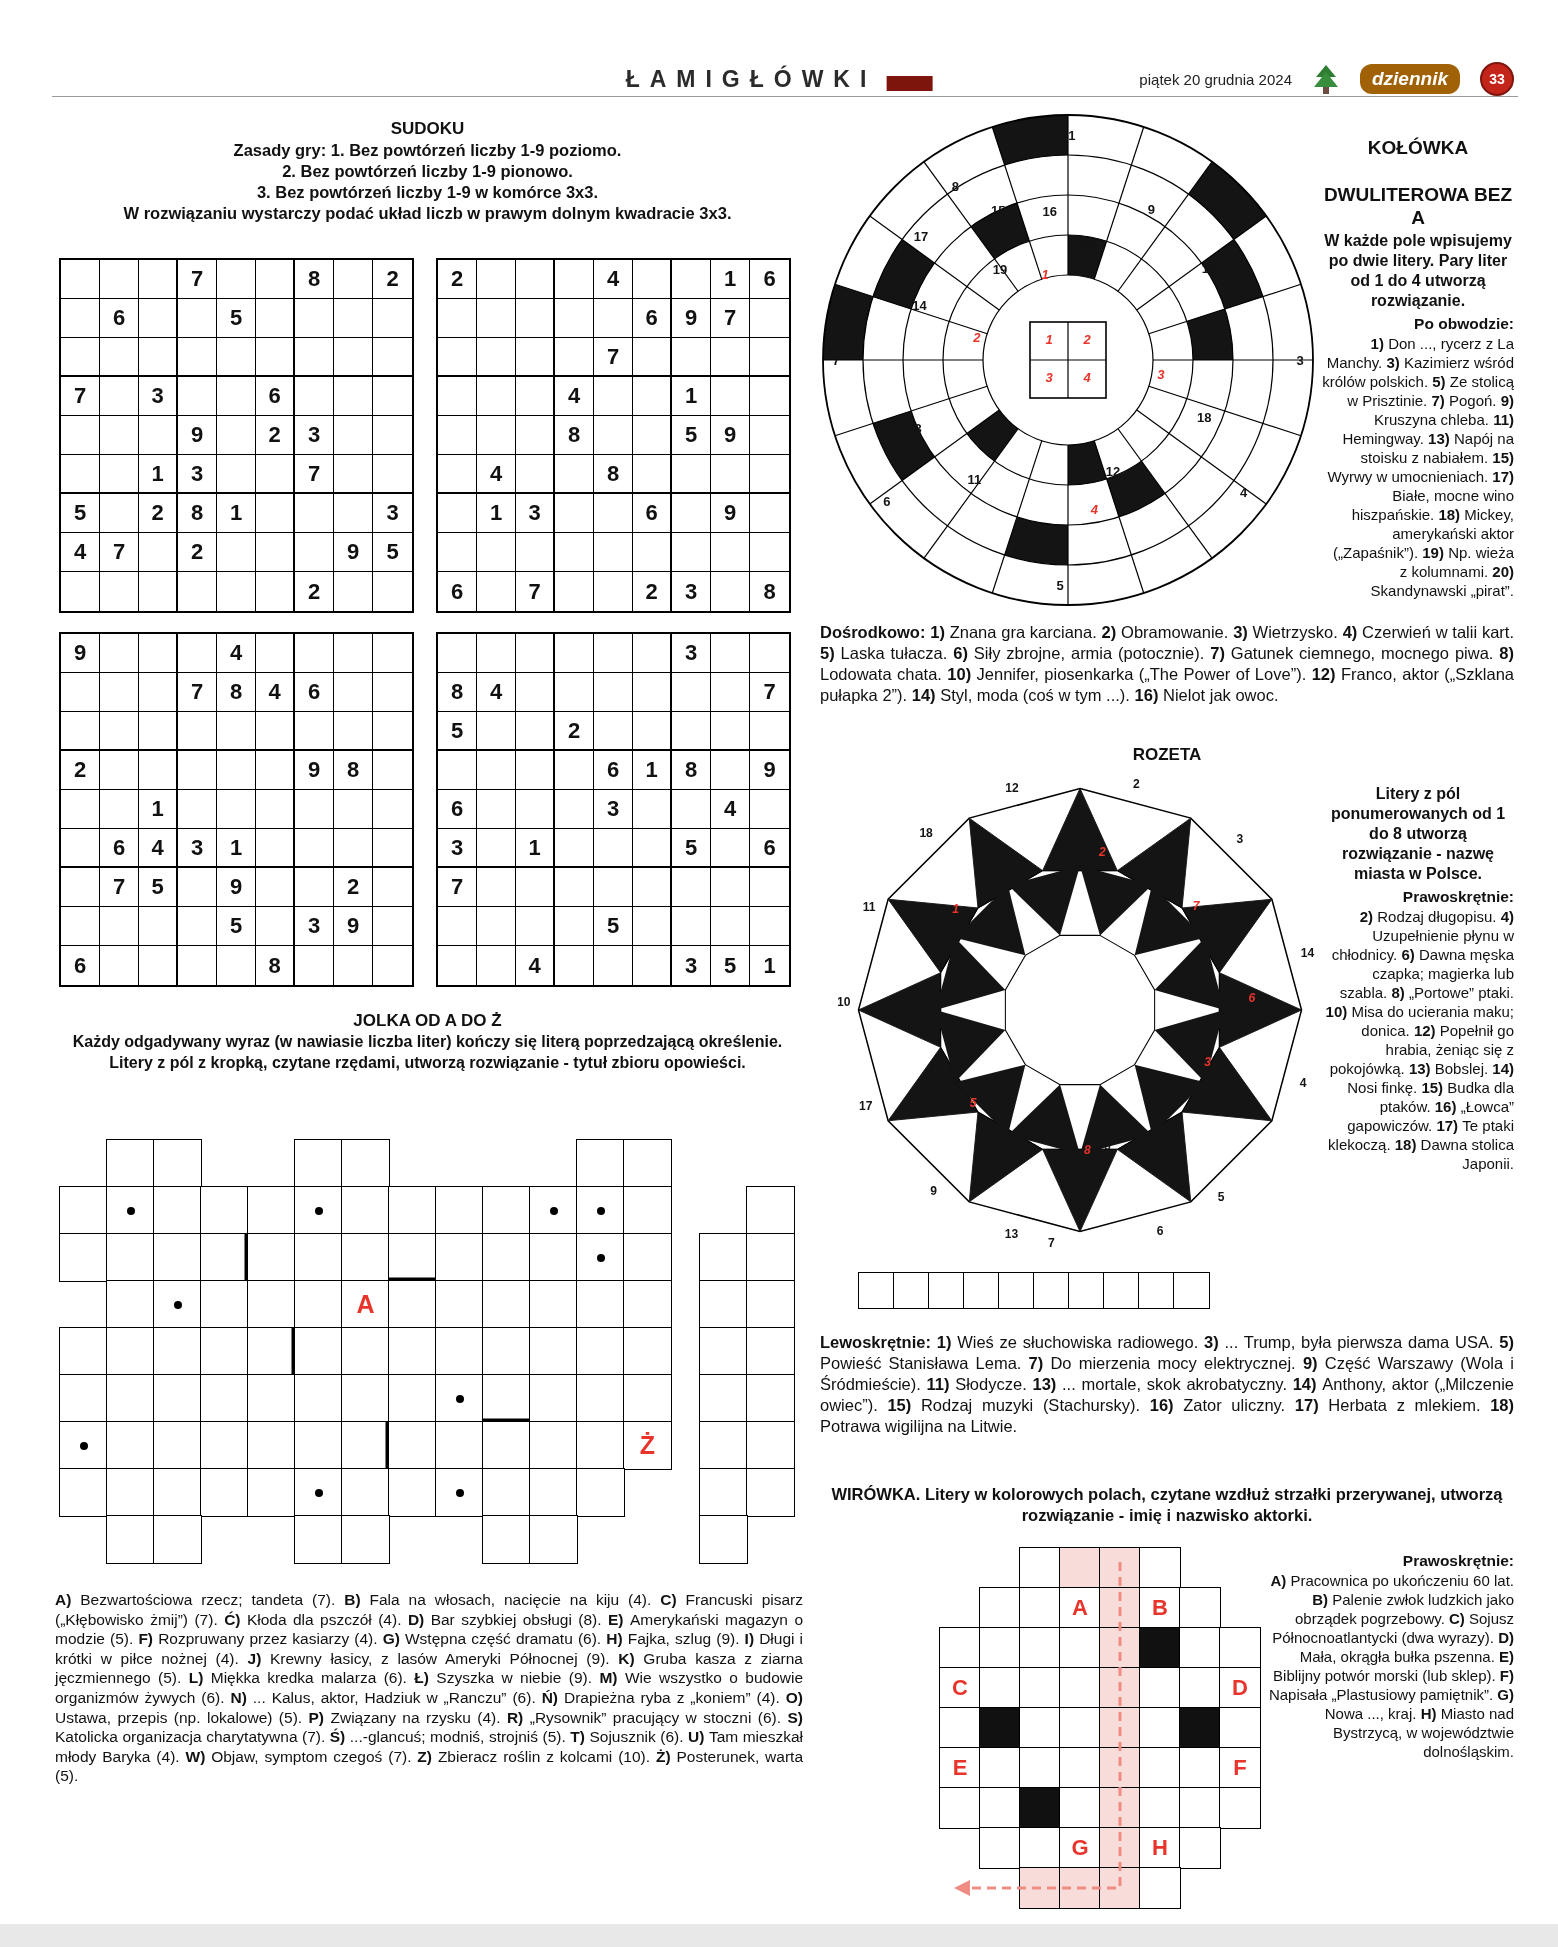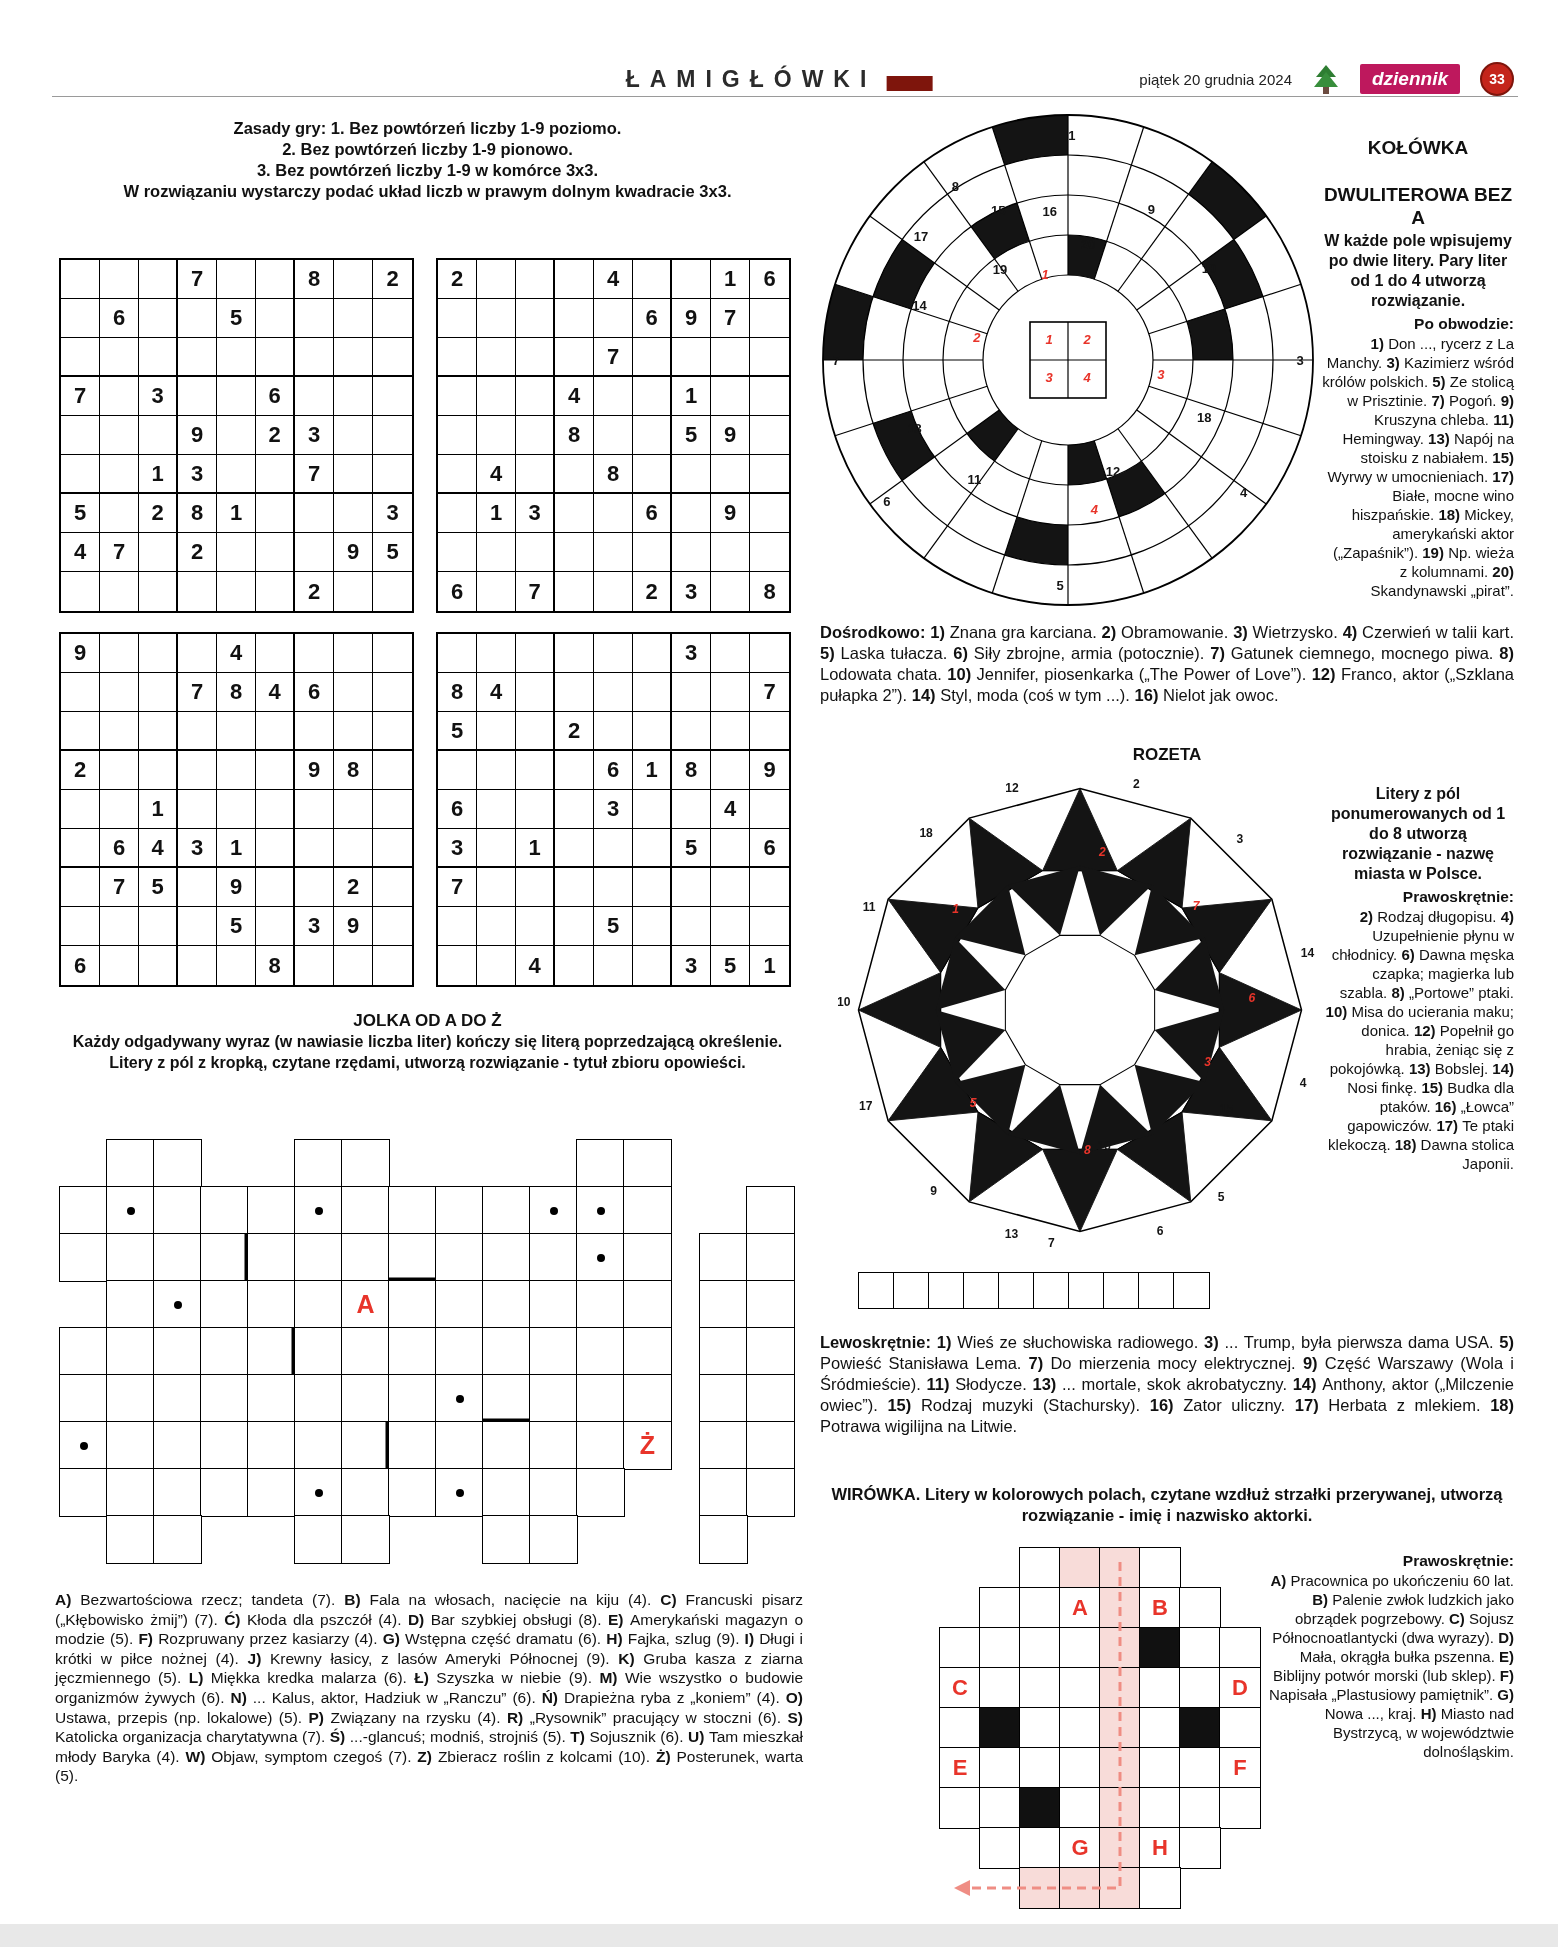--- a/index.html
+++ b/index.html
@@ -9,22 +9,22 @@
   b{font-weight:bold;}
 
   
   .hdr-line{position:absolute;left:52px;right:40px;top:96px;border-top:1.5px solid #9a9a9a;}
   .hdr-title{position:absolute;top:66px;left:50%;transform:translateX(-50%);
              display:flex;align-items:flex-end;gap:10px;background:#fff;padding:0 14px;}
   .hdr-title .t{font-weight:bold;font-size:23px;letter-spacing:10px;color:#2b2b2b;}
   .hdr-red{width:46px;height:15px;background:#7e150c;margin-bottom:2px;}
   .hdr-right{position:absolute;top:62px;right:44px;display:flex;align-items:center;gap:20px;}
   .hdr-date{font-size:15px;color:#222;}
-  .logo-box{background:#be185d;color:#fff;font-weight:bold;font-style:italic;
-            font-size:19px;padding:4px 12px;border-radius:2px;}
+  .logo-box{background:#a16207;color:#fff;font-weight:bold;font-style:italic;
+            font-size:19px;padding:4px 12px;border-radius:12px;}
   .page-badge{width:30px;height:30px;border-radius:50%;background:#c4251b;color:#fff;
               display:flex;align-items:center;justify-content:center;font-weight:bold;
               font-size:14px;border:2px solid #7e150c;}
 
   
   .center-head{position:absolute;text-align:center;font-weight:bold;}
   .h17{font-size:17px;line-height:22px;}
   .rules{font-size:16.5px;line-height:21px;font-weight:bold;}
   .para{position:absolute;font-size:16.5px;line-height:21px;text-align:justify;}
   .para-sm{position:absolute;font-size:15.5px;line-height:19.6px;text-align:justify;}
@@ -85,20 +85,21 @@
     <svg width="28" height="32" viewBox="0 0 28 32">
       <polygon points="14,2 24,14 4,14" fill="#2e7d32"></polygon>
       <polygon points="14,9 26,24 2,24" fill="#388e3c"></polygon>
       <rect x="11" y="24" width="6" height="7" fill="#6d4c41"></rect>
     </svg>
     <span class="logo-box">dziennik</span>
     <span class="page-badge">33</span>
   </div>
 
   <div class="center-head" style="left:55px;top:118px;width:745px">
+    <div class="h17">SUDOKU</div>
     <div class="rules">Zasady gry: 1. Bez powtórzeń liczby 1-9 poziomo.</div>
     <div class="rules">2. Bez powtórzeń liczby 1-9 pionowo.</div>
     <div class="rules">3. Bez powtórzeń liczby 1-9 w komórce 3x3.</div>
     <div class="rules">W rozwiązaniu wystarczy podać układ liczb w prawym dolnym kwadracie 3x3.</div>
   </div>
   <div id="sud0" class="sudoku-grid" style="left:59px;top:258px">
       <div class="sud-cell"></div>
       <div class="sud-cell"></div>
       <div class="sud-cell tr"></div>
       <div class="sud-cell">7</div>

